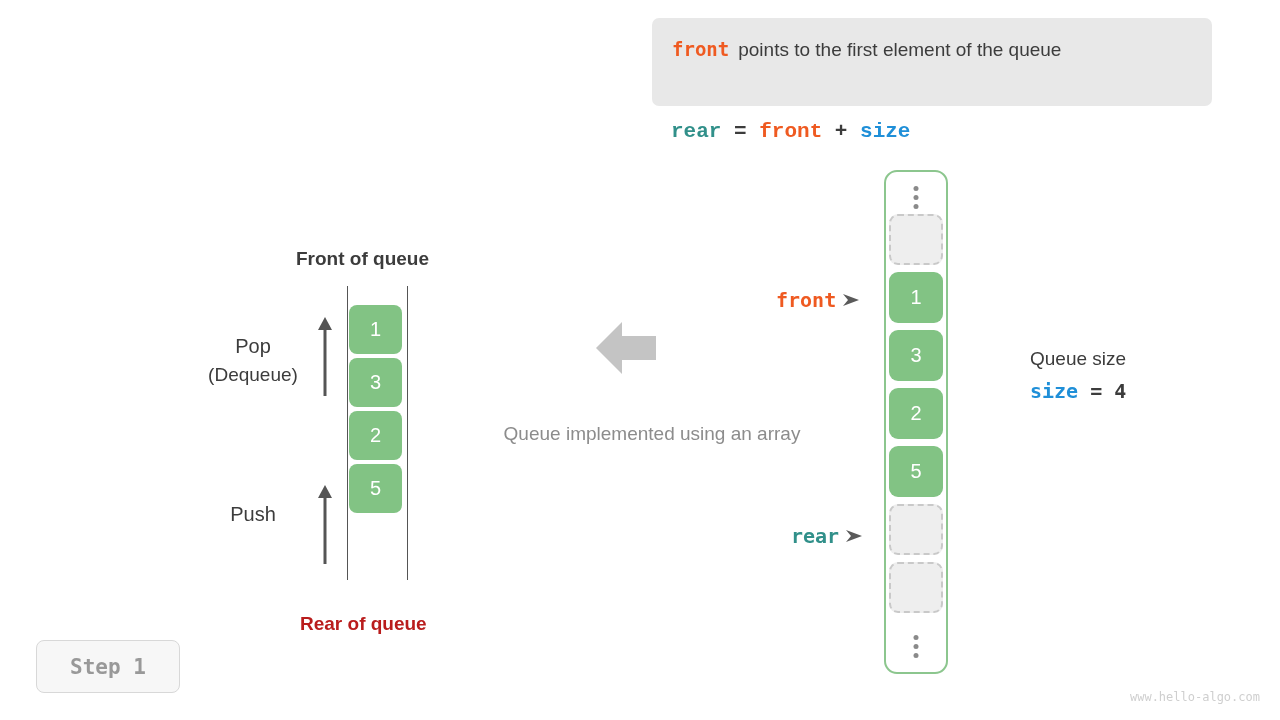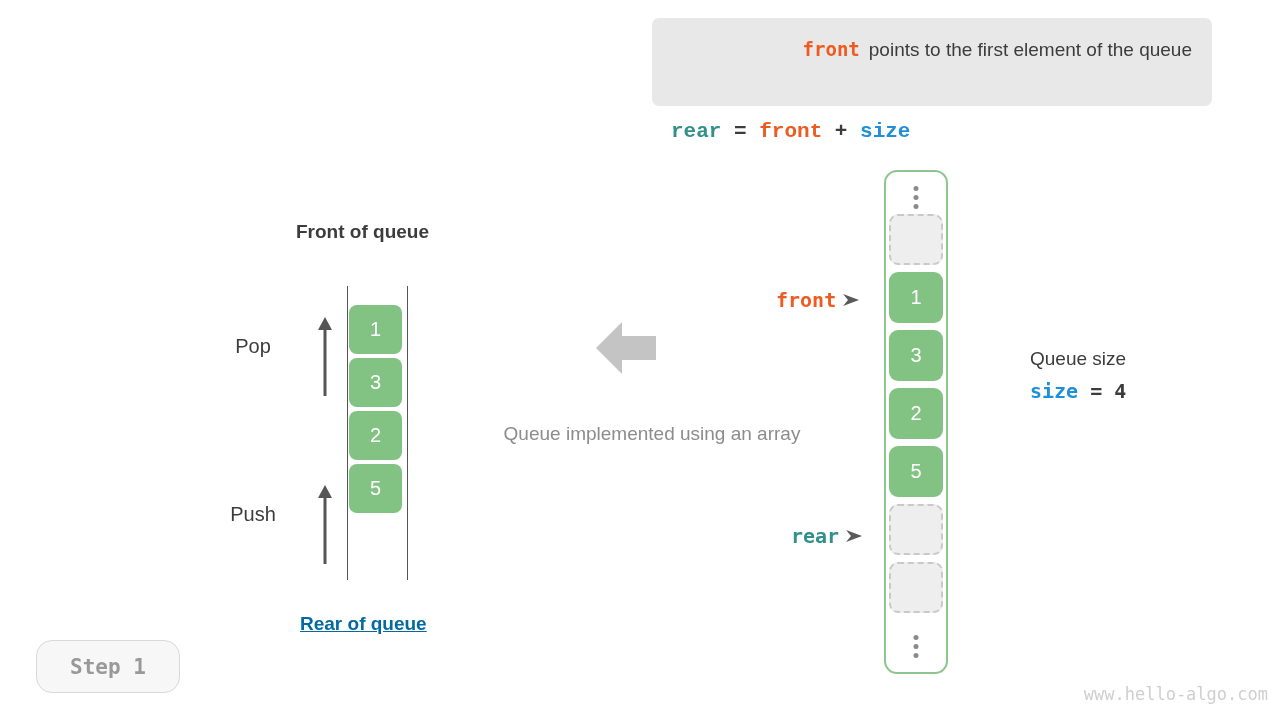--- a/index.html
+++ b/index.html
@@ -26,21 +26,20 @@
     background: #e8e8e8;
     border-radius: 7px;
     box-sizing: border-box;
     padding: 12px 20px 0 20px;
   }
   .legend-line {
     font-size: 19px;
     line-height: 38px;
     white-space: nowrap;
     color: #3c3c3c;
-    text-align: right;
   }
   .mono {
     font-family: "DejaVu Sans Mono", "Liberation Mono", monospace;
     font-weight: bold;
   }
   .c-front { color: #ef5a21; }
   .c-rear  { color: #31908a; }
   .c-size  { color: #1f8fd8; }
   .legend-line .mono { font-size: 19px; margin-right: 9px; }
 
@@ -53,35 +52,34 @@
     font-weight: bold;
     font-size: 21px;
     white-space: pre;
     color: #3c3c3c;
   }
 
   
   #left-title {
     position: absolute;
     left: 296px;
-    top: 221px;
+    top: 248px;
     font-size: 19px;
     font-weight: bold;
     color: #3c3c3c;
     white-space: nowrap;
   }
   #left-bottom-title {
     position: absolute;
     left: 300px;
     top: 613px;
     font-size: 19px;
     font-weight: bold;
-    color: #0369a1;
-    white-space: nowrap;
-    text-decoration: underline;
+    color: #b91c1c;
+    white-space: nowrap;
   }
   .rail {
     position: absolute;
     top: 286px;
     width: 1px;
     height: 294px;
     background: #555555;
   }
   #rail-left  { left: 347px; }
   #rail-right { left: 407px; }
@@ -259,38 +257,38 @@
 
   
   #step-badge {
     position: absolute;
     left: 36px;
     top: 640px;
     width: 144px;
     height: 53px;
     background: #f7f7f7;
     border: 1px solid #d8d8d8;
-    border-radius: 16px;
+    border-radius: 8px;
     display: flex;
     align-items: center;
     justify-content: center;
     font-family: "DejaVu Sans Mono", "Liberation Mono", monospace;
     font-weight: bold;
     font-size: 21px;
     color: #999999;
     box-sizing: border-box;
   }
 
   
   #watermark {
     position: absolute;
-    right: 12px;
+    right: 20px;
     bottom: 16px;
     font-family: "DejaVu Sans Mono", "Liberation Mono", monospace;
-    font-size: 17px;
+    font-size: 12px;
     color: #cfcfcf;
     white-space: nowrap;
   }
 </style>
 </head>
 <body>
 
 <div id="legend-box">
   <div class="legend-line">
     <span class="mono c-front">front</span><span>points to the first element of the queue</span>
@@ -306,20 +304,21 @@
 
 <div id="left-cells">
   <div class="cell-green">1</div>
   <div class="cell-green">3</div>
   <div class="cell-green">2</div>
   <div class="cell-green">5</div>
 </div>
 
 <div class="op-label" id="pop-label">
   <span class="op-name">Pop</span>
+  <span class="op-sub">(Dequeue)</span>
 </div>
 <div class="up-arrow" id="pop-arrow">
   <svg width="18" height="80" viewBox="0 0 18 80">
     <line x1="9" y1="80" x2="9" y2="12" stroke="#555555" stroke-width="3"></line>
     <polygon points="9,1 2,14 16,14" fill="#555555"></polygon>
   </svg>
 </div>
 
 <div class="op-label" id="push-label">
   <span class="op-name">Push</span>

